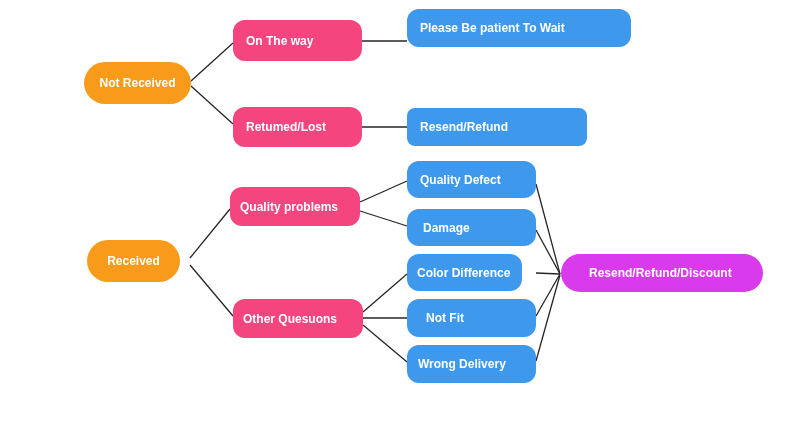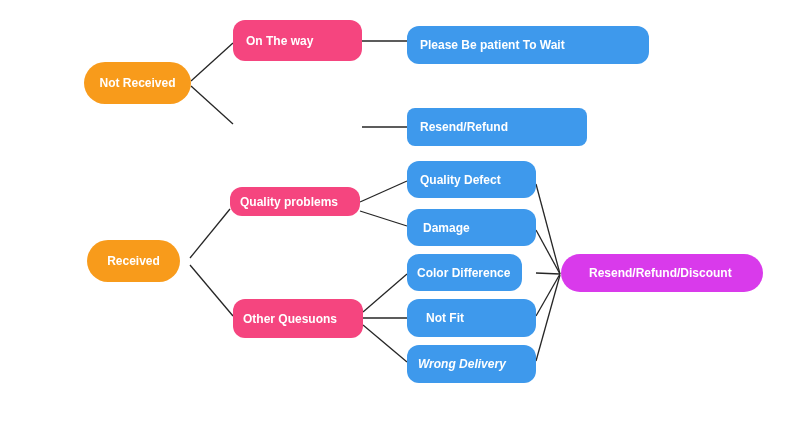--- a/index.html
+++ b/index.html
@@ -52,36 +52,37 @@
       <path d="M536,273 L560,274"></path>
       <path d="M536,316 L560,274"></path>
       <path d="M536,361 L560,275"></path>
     </g>
   </svg>
 
   <div class="node root" style="left:84px; top:62px; width:107px; height:42px;">Not Received</div>
 
   <div class="node branch" style="left:233px; top:20px; width:129px; height:41px;">On The way</div>
 
-  <div class="node leaf" style="left:407px; top:26px; width:242px; height:38px;">Please Be patient To Wait</div>
+  <div class="node leaf" style="left:407px; top:9px; width:224px; height:38px;">Please Be patient To Wait</div>
 
+  <div class="node branch" style="left:233px; top:107px; width:129px; height:40px;">Retumed/Lost</div>
 
   <div class="node leaf" style="left:407px; top:108px; width:180px; height:38px;border-radius:8px;">Resend/Refund</div>
 
   <div class="node root" style="left:87px; top:240px; width:93px; height:42px;">Received</div>
 
-  <div class="node branch" style="left:230px; top:187px; width:130px; height:29px; padding-left:10px;">Quality problems</div>
+  <div class="node branch" style="left:230px; top:187px; width:130px; height:39px; padding-left:10px;">Quality problems</div>
 
   <div class="node branch" style="left:233px; top:299px; width:130px; height:39px; padding-left:10px;">Other Quesuons</div>
 
   <div class="node leaf" style="left:407px; top:161px; width:129px; height:37px;">Quality Defect</div>
 
   <div class="node leaf" style="left:407px; top:209px; width:129px; height:37px; padding-left:16px;">Damage</div>
 
   <div class="node leaf" style="left:407px; top:254px; width:115px; height:37px; padding-left:10px;">Color Difference</div>
 
   <div class="node leaf" style="left:407px; top:299px; width:129px; height:38px; padding-left:19px;">Not Fit</div>
 
-  <div class="node leaf" style="left:407px; top:345px; width:129px; height:38px; padding-left:11px;font-style:italic;">Wrong Delivery</div>
+  <div class="node leaf" style="left:407px; top:345px; width:129px; height:38px; padding-left:11px;">Wrong Delivery</div>
 
   <div class="node outcome" style="left:561px; top:254px; width:202px; height:38px;">Resend/Refund/Discount</div>
 
 </div>
 
 </body></html>

